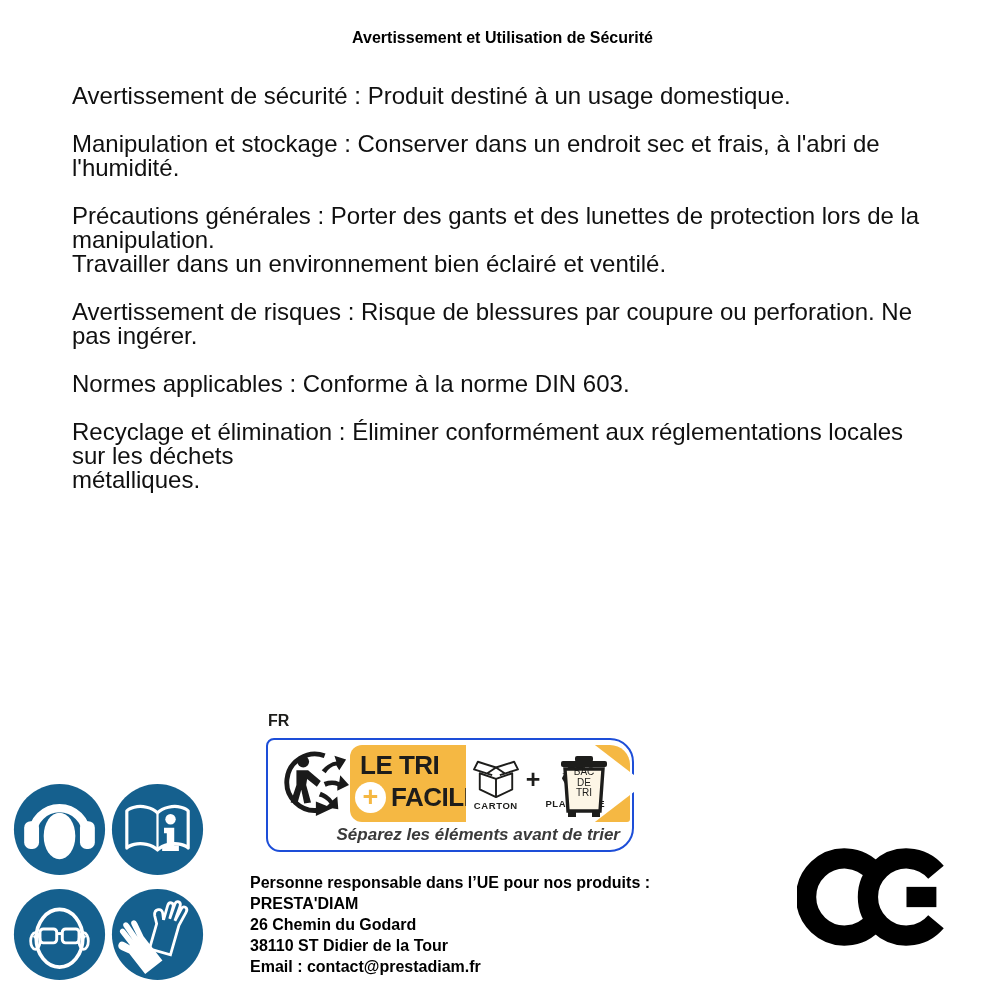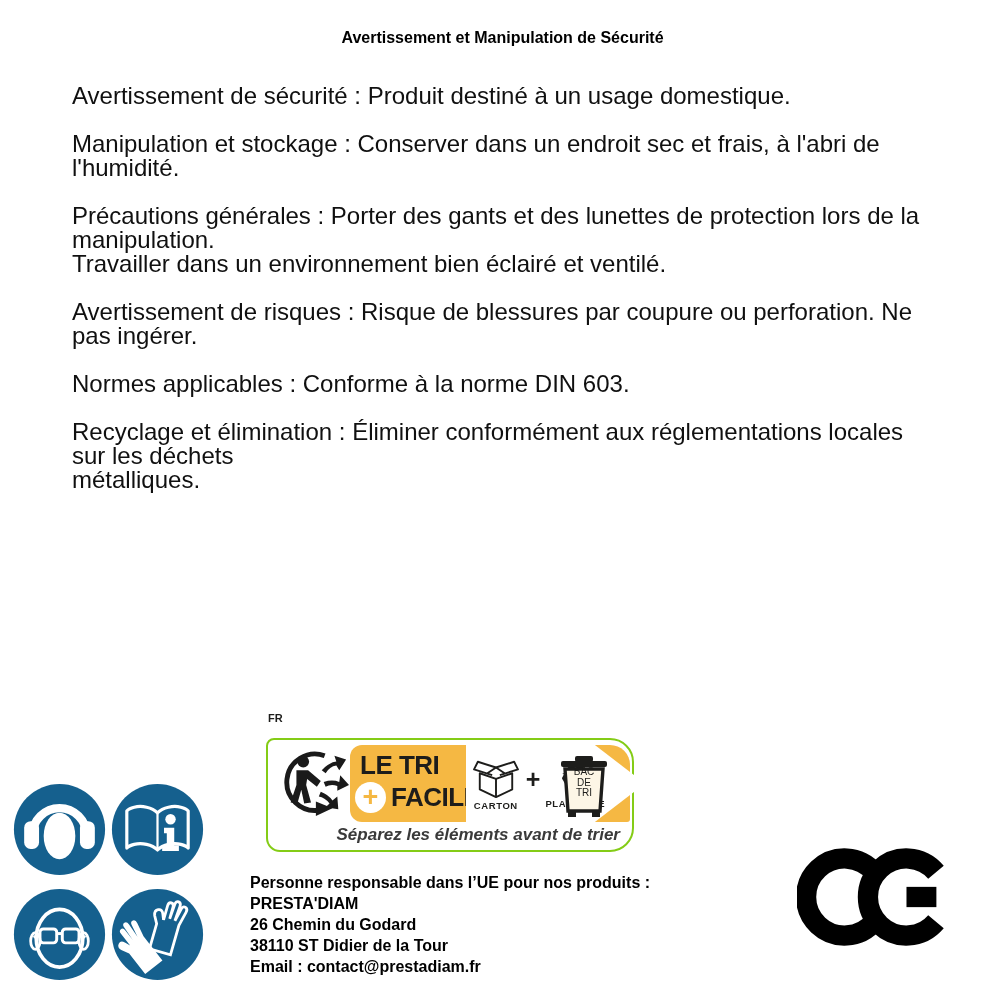--- a/index.html
+++ b/index.html
@@ -24,24 +24,24 @@
 
   
   .safety-grid{
     position:absolute;left:13px;top:783px;
     display:grid;grid-template-columns:93px 93px;grid-auto-rows:93px;
     column-gap:5px;row-gap:12px;
   }
   .safety-grid svg{display:block;}
 
   
-  .fr-label{position:absolute;left:268px;top:712px;font-size:11px;font-weight:bold;color:#1d1d1b;}
+  .fr-label{position:absolute;left:268px;top:712px;font-size:16px;font-weight:bold;color:#1d1d1b;}
   .banner{
     position:absolute;left:266px;top:738px;width:368px;height:114px;
-    border:2px solid #84cc16;border-radius:8px 24px 24px 14px;
+    border:2px solid #1d4ed8;border-radius:8px 24px 24px 14px;
     background:#fff;box-sizing:border-box;
   }
   .triman{position:absolute;left:7px;top:3px;}
   .band{
     position:absolute;left:82px;top:5px;right:2px;height:77px;
     background:#f5b843;border-radius:12px 20px 3px 12px;
   }
   .tri-word1{
     position:absolute;left:10px;top:5px;font-size:26px;font-weight:800;
     color:#1d1d1b;letter-spacing:-0.5px;
@@ -84,21 +84,21 @@
   }
 
   
   .ce-mark{position:absolute;left:797px;top:842px;}
 </style>
 </head>
 <body>
 
 <div class="page">
 
-  <div class="doc-title">Avertissement et Manipulation de Sécurité</div>
+  <div class="doc-title">Avertissement et Utilisation de Sécurité</div>
 
   <div class="body-block">
     <p class="pre">Avertissement de sécurité : Produit destiné à un usage domestique.</p>
     <p class="pre">Manipulation et stockage : Conserver dans un endroit sec et frais, à l'abri de l'humidité.</p>
     <p class="pre">Précautions générales : Porter des gants et des lunettes de protection lors de la manipulation.
 Travailler dans un environnement bien éclairé et ventilé.</p>
     <p class="pre">Avertissement de risques : Risque de blessures par coupure ou perforation. Ne pas ingérer.</p>
     <p class="pre">Normes applicables : Conforme à la norme DIN 603.</p>
     <p class="pre">Recyclage et élimination : Éliminer conformément aux réglementations locales sur les déchets
 métalliques.</p>

